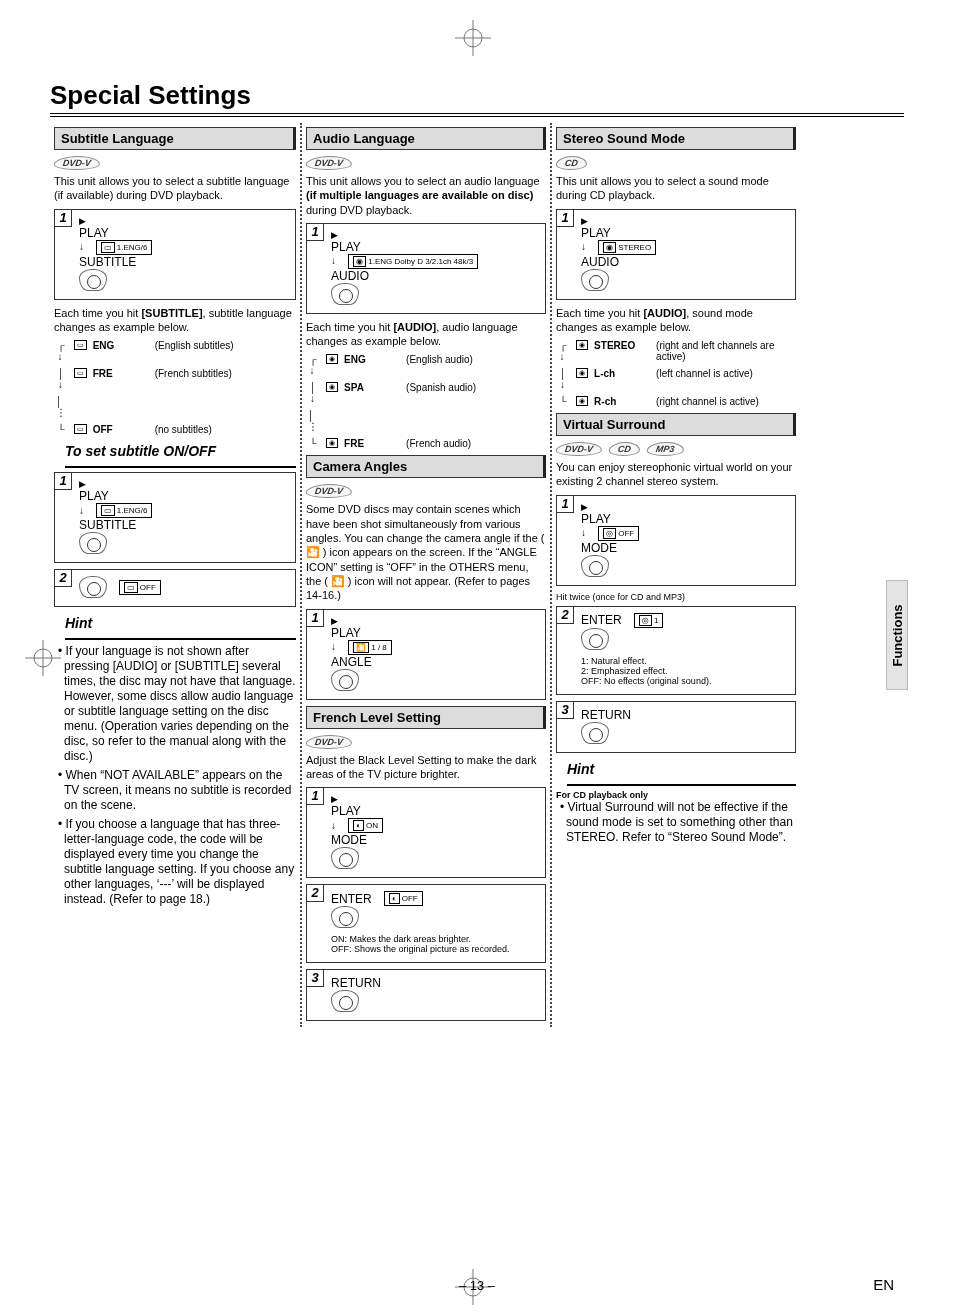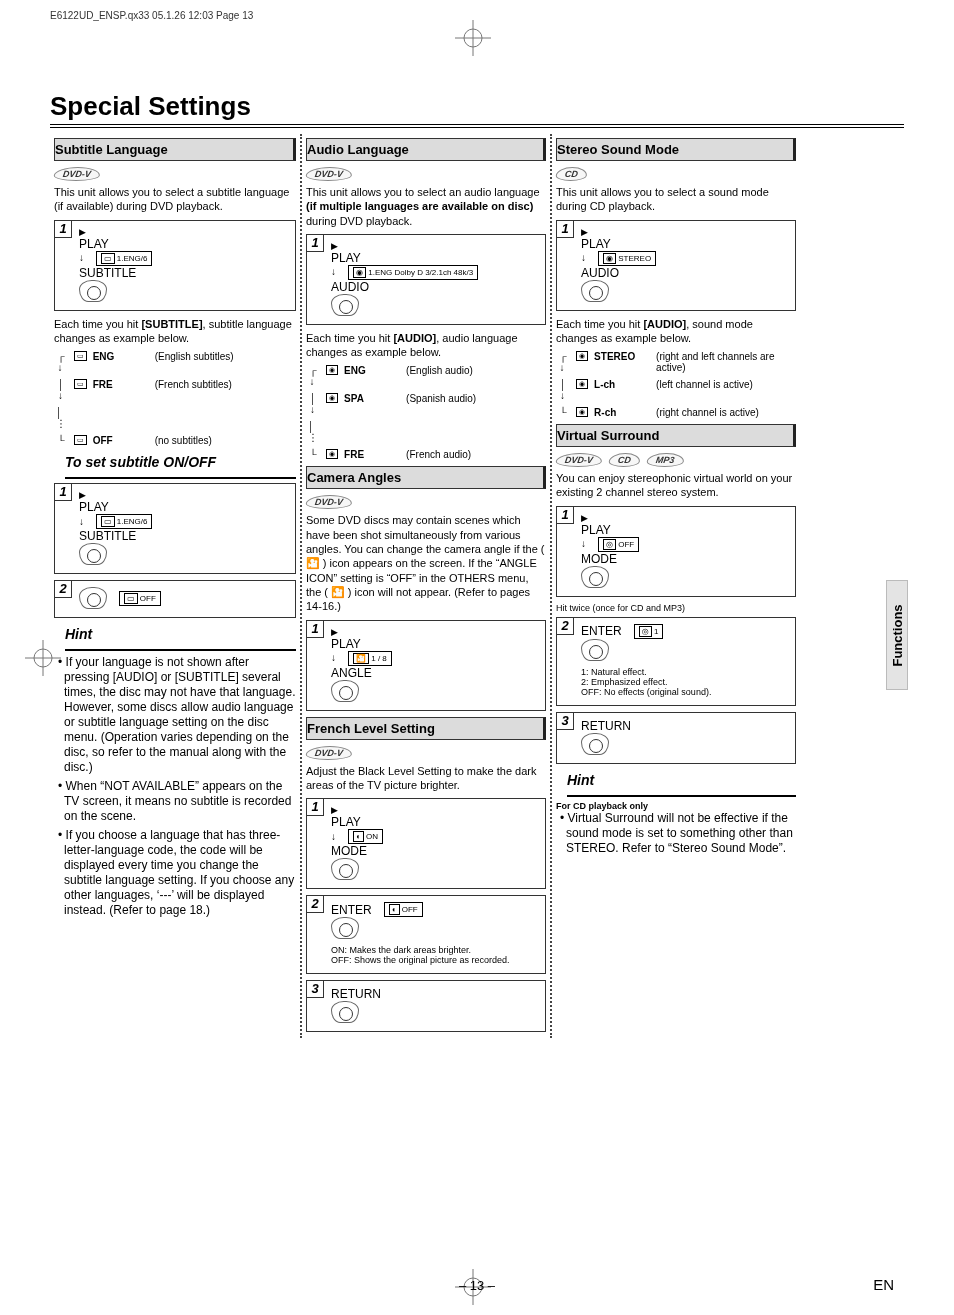--- a/index.html
+++ b/index.html
@@ -7,21 +7,21 @@
   .page { position: relative; width: 954px; height: 1315px; padding: 10px 50px 20px 50px; }
   .print-meta { font-size: 10px; color: #333; }
   .crop { position: absolute; left: 455px; top: 20px; width: 36px; height: 36px; }
   .crop svg { display: block; }
   .crop-bottom { position: absolute; left: 455px; bottom: 10px; width: 36px; height: 36px; }
   .crop-left { position: absolute; left: 25px; top: 640px; width: 36px; height: 36px; }
   .page-title { font-size: 26px; font-weight: bold; color: #000000; margin-top: 70px; border-bottom: 4px double #000; padding-bottom: 2px; }
   .columns { display: flex; gap: 0; margin-top: 6px; }
   .col { width: 250px; padding: 0 4px; }
   .vdots { border-left: 2px dotted #444; }
-  .section-header { background: #dcdcdc; border: 1px solid #333; border-right: 3px solid #222; padding: 3px 0; font-weight: bold; font-size: 13px; margin: 4px 0 6px 0; position: relative; }
+  .section-header { background: #dcdcdc; border: 1px solid #333; border-right: 3px solid #222; padding: 3px 6px; font-weight: bold; font-size: 13px; margin: 4px 0 6px 0; position: relative; }
   .section-header::after { content:""; position:absolute; right:-2px; top:0; bottom:0; width:0; }
   .badge { display:inline-block; font-size:9px; font-style:italic; font-weight:bold; color:#333; border: 1px solid #888; border-radius: 50% 50% 50% 50% / 60% 60% 40% 40%; padding: 1px 8px; margin-right:4px; background:#f7f7f7; transform: skewX(-8deg); }
   .body-text { font-size: 11px; line-height: 1.3; margin: 4px 0 6px 0; }
   .bold { font-weight: bold; }
   .step-box { border: 1px solid #333; border-radius: 0 0 0 0; padding: 6px 6px 8px 8px; margin: 4px 0 6px 0; position: relative; }
   .step-num { position: absolute; left: -1px; top: -1px; width: 18px; height: 18px; border: 1px solid #333; font-style: italic; font-weight: bold; font-size: 13px; text-align: center; line-height: 16px; background: #fff; }
   .step-inner { padding-left: 16px; font-size: 9px; }
   .flow-label { font-size: 12px; }
   .osd { display:inline-block; border:1px solid #000; padding:1px 4px; font-size:8px; background:#fff; margin-left:6px; white-space:nowrap; }
   .osd-icon { display:inline-block; border:1px solid #000; padding:0 2px; font-size:8px; }
@@ -41,21 +41,20 @@
   .side-tab span { transform: rotate(-90deg); font-weight:bold; font-size:13px; white-space:nowrap; }
   .arrow-down { font-size:10px; line-height:1; }
   .icon-small { display:inline-block; border:1px solid #000; padding:0 2px; font-size:7px; }
   .step-row { display:flex; align-items:center; gap:6px; }
   .tiny { font-size:9px; }
 </style>
 </head>
 <body>
 
 <div class="page">
-  <div class="print-meta">E6122UD_ENSP.qx33  05.1.26 12:03  Page 13</div>
 
   <div class="crop">
       <svg viewBox="0 0 36 36">
         <circle cx="18" cy="18" r="9" fill="none" stroke="#777"></circle>
         <line x1="18" y1="0" x2="18" y2="36" stroke="#777"></line>
         <line x1="0" y1="18" x2="36" y2="18" stroke="#777"></line>
       </svg>
     </div>
   <div class="crop-left"><svg viewBox="0 0 36 36">
         <circle cx="18" cy="18" r="9" fill="none" stroke="#777"></circle>

